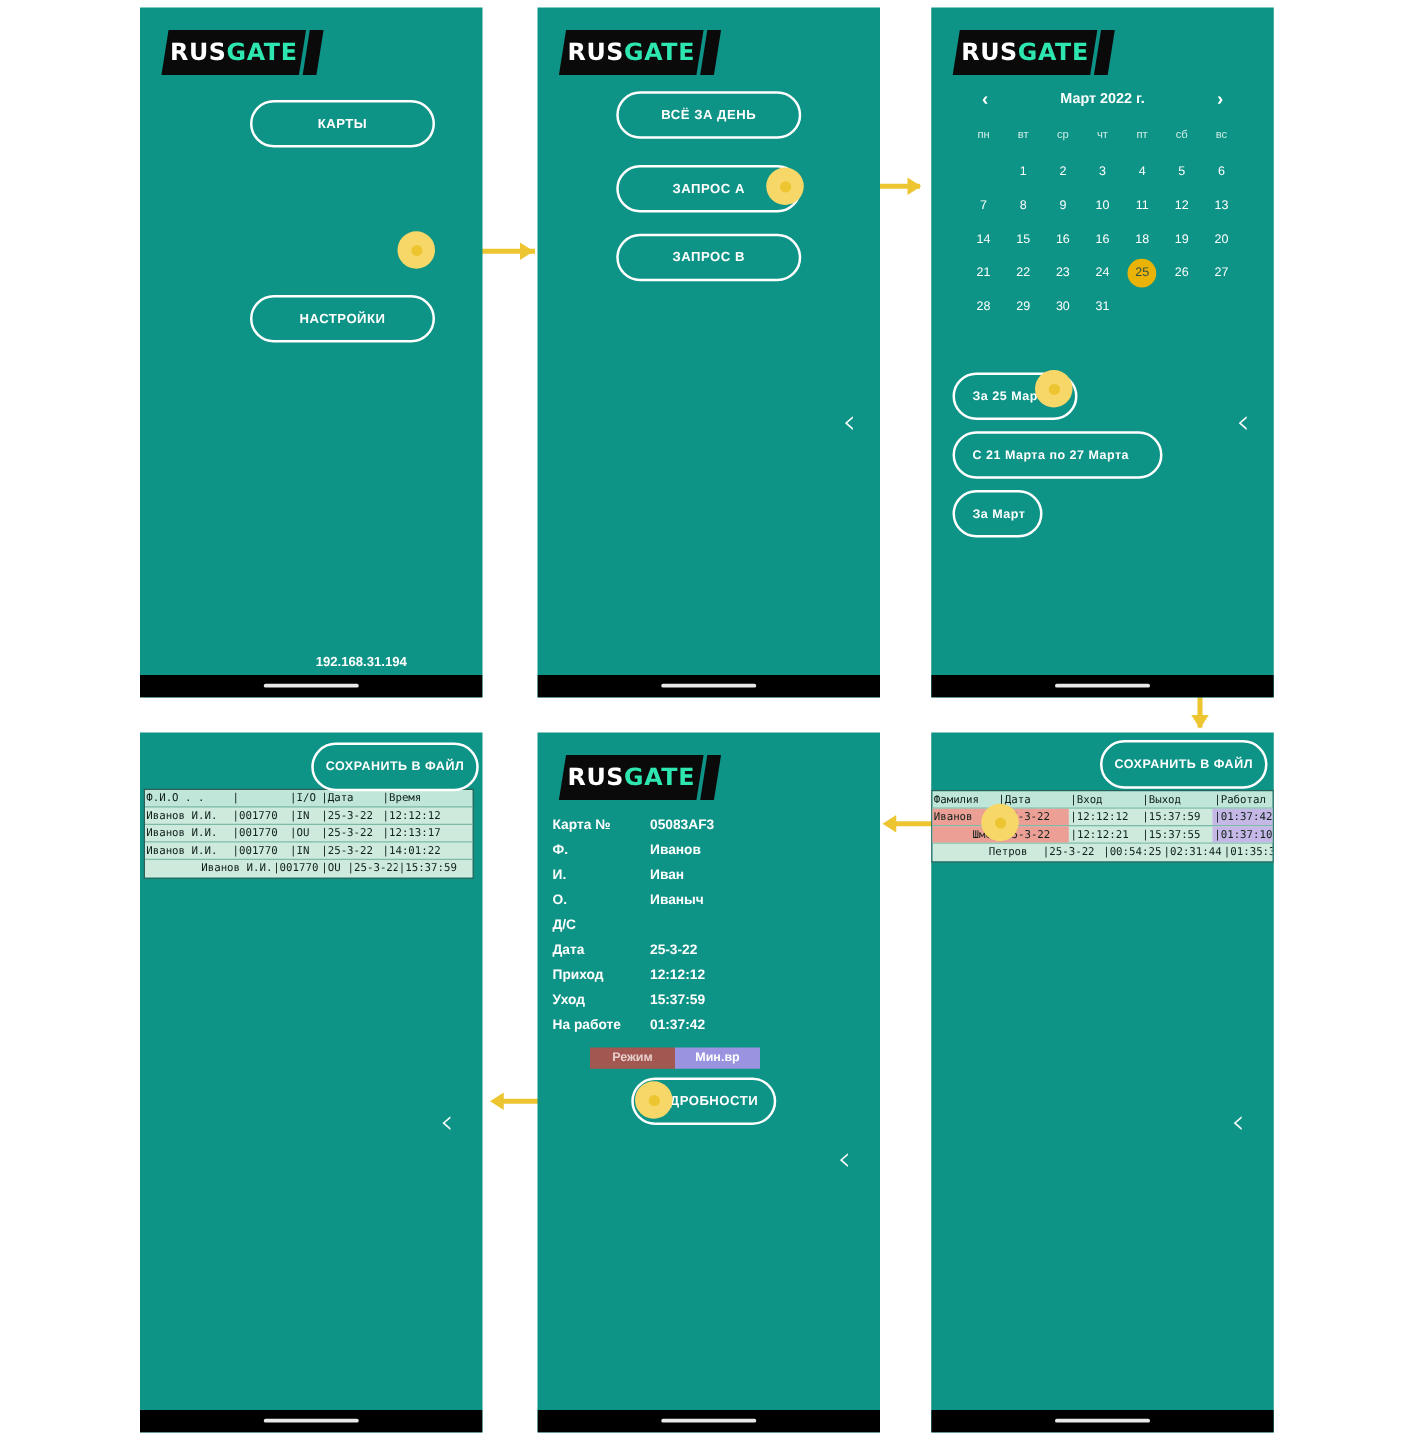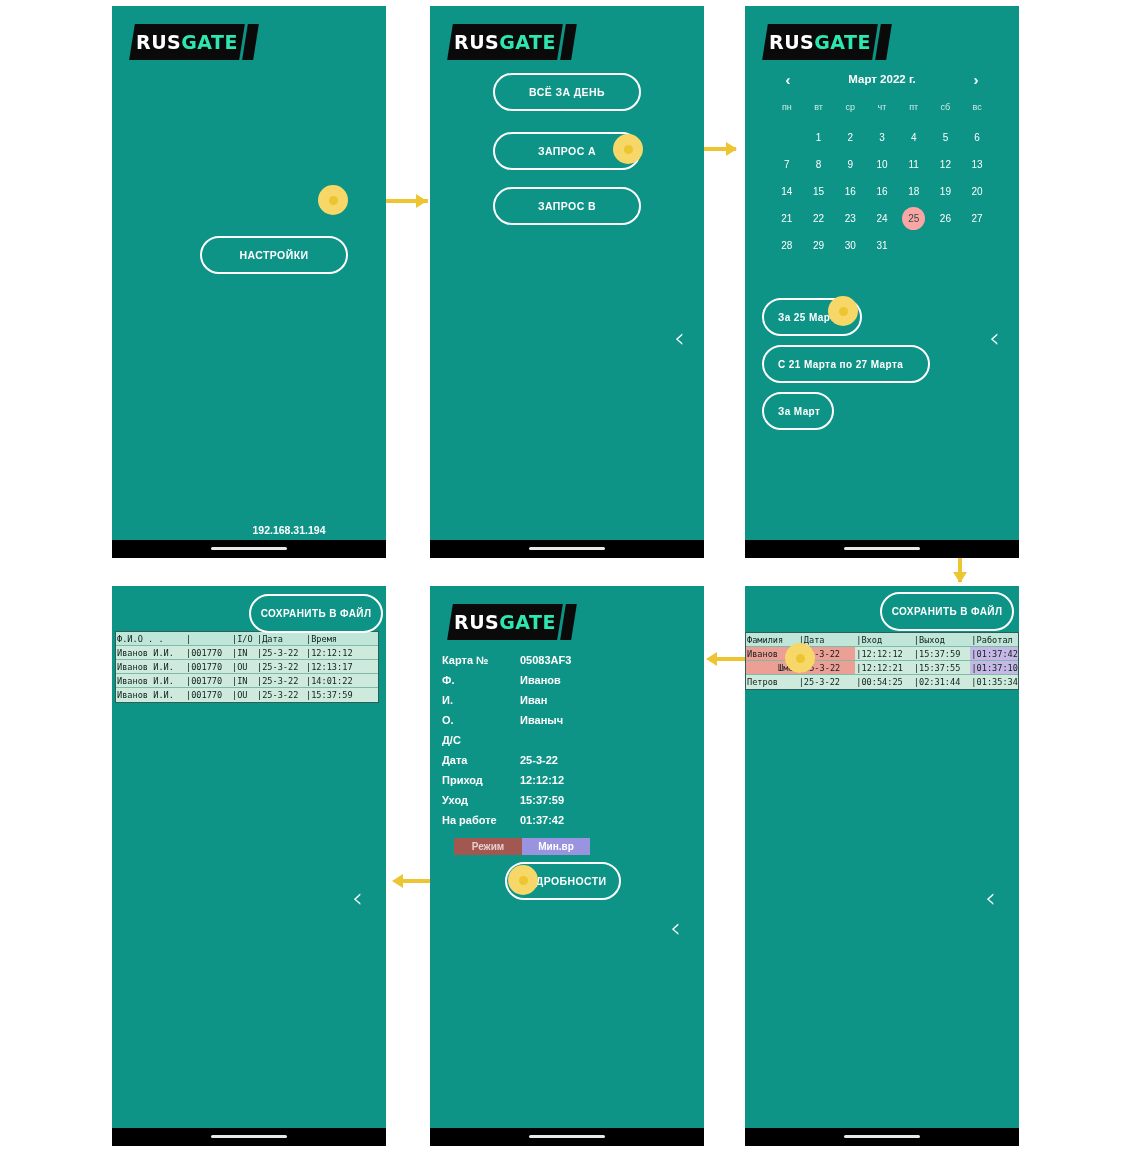--- a/index.html
+++ b/index.html
@@ -32,41 +32,41 @@
 
   
   .cal{position:absolute;color:#fff;}
   .cal .head{display:flex;align-items:center;justify-content:space-between;
        font-size:11.5px;font-weight:bold;padding:0 8px;height:22px;}
   .cal .head .nav{font-size:15px;font-weight:bold;cursor:pointer;width:18px;text-align:center;}
   .cal .grid{display:grid;grid-template-columns:repeat(7,1fr);margin-top:6px;}
   .cal .dow{font-size:9px;color:#cdece7;text-align:center;height:22px;line-height:22px;}
   .cal .day{font-size:10px;text-align:center;height:27px;line-height:27px;position:relative;}
   .cal .day span{display:inline-block;width:23px;height:23px;line-height:23px;border-radius:50%;}
-  .cal .day.sel span{background:#fca5a5;color:#2e4d48;}
+  .cal .day.sel span{background:#eab308;color:#2e4d48;}
   .cal .day.empty{visibility:hidden;}
 
   
   .info{position:absolute;color:#fff;font-size:11px;font-weight:bold;}
   .info .row{display:flex;height:20px;align-items:center;}
   .info .k{width:78px;}
   .info .v{}
 
   .legend{position:absolute;display:flex;font-size:10px;font-weight:bold;}
   .legend .cell{padding:3px 0;text-align:center;}
   .legend .c1{background:#a35751;color:#e6cfcd;width:68px;}
   .legend .c2{background:#9a93df;color:#ffffff;width:68px;}
 
   
   .tbl{position:absolute;font-family:"DejaVu Sans Mono","Liberation Mono",monospace;
        font-size:8.6px;color:#10201c;border:1px solid #2e5f57;box-sizing:border-box;}
   .tbl .tr{display:flex;height:14px;align-items:center;background:#cdeadd;
        border-bottom:1px solid #7fb9a8;box-sizing:border-box;}
   .tbl .tr.hdr{background:#bfe6d8;}
-  .tbl .tr:last-child{border-bottom:none;}
+  .tbl .tr:last-child{border-bottom:none;padding-left:44px;}
   .tbl .td{padding:0 1px;white-space:nowrap;overflow:hidden;box-sizing:border-box;height:100%;
        display:flex;align-items:center;}
   .tbl .td.hl-name{background:#eb9f95;}
   .tbl .td.hl-work{background:#c6b8e6;}
 
   
   .chev{position:absolute;color:#ffffff;font-size:27px;line-height:1;font-weight:300;
         font-family:"DejaVu Sans",sans-serif;}
 
   
@@ -107,20 +107,23 @@
 
   <div class="phone" style="left:112px;top:6px;width:274px;height:552px;">
     <div class="screen">
       <div class="logo" style="left:20px;top:18px;width:110px;height:36px;">
         <div class="txt" style="font-size:19px;">
           <span class="rus">RUS</span><span class="gate">GATE</span>
         </div>
       </div>
       <div class="logo slash" style="left:133px;top:18px;width:11px;height:36px;"></div>
 
+      <div class="btn" style="left:88px;top:74px;width:148px;height:38px;font-size:10.5px;">
+        <span>КАРТЫ</span>
+      </div>
       <div class="btn" style="left:88px;top:230px;width:148px;height:38px;font-size:10.5px;">
         <span>НАСТРОЙКИ</span>
       </div>
 
       <div class="ip" style="left:0;top:518px;margin-left:40px;">192.168.31.194</div>
     </div>
     <div class="navbar">
         <div class="pill"></div>
       </div>
   </div>
@@ -330,21 +333,21 @@
           <div class="row">
             <div class="k">Уход</div>
             <div class="v">15:37:59</div>
           </div>
           <div class="row">
             <div class="k">На работе</div>
             <div class="v">01:37:42</div>
           </div>
         </div>
 
-      <div class="legend" style="left:8px;top:252px;padding-left:16px;">
+      <div class="legend" style="left:26px;top:252px;padding-left:16px;">
         <div class="cell c1">Режим</div>
         <div class="cell c2">Мин.вр</div>
       </div>
 
       <div class="btn" style="left:75px;top:276px;width:116px;height:38px;font-size:10.5px;">
         <span>ПОДРОБНОСТИ</span>
       </div>
 
       <div class="chev" style="left:240px;top:328px;">‹</div>
     </div>

